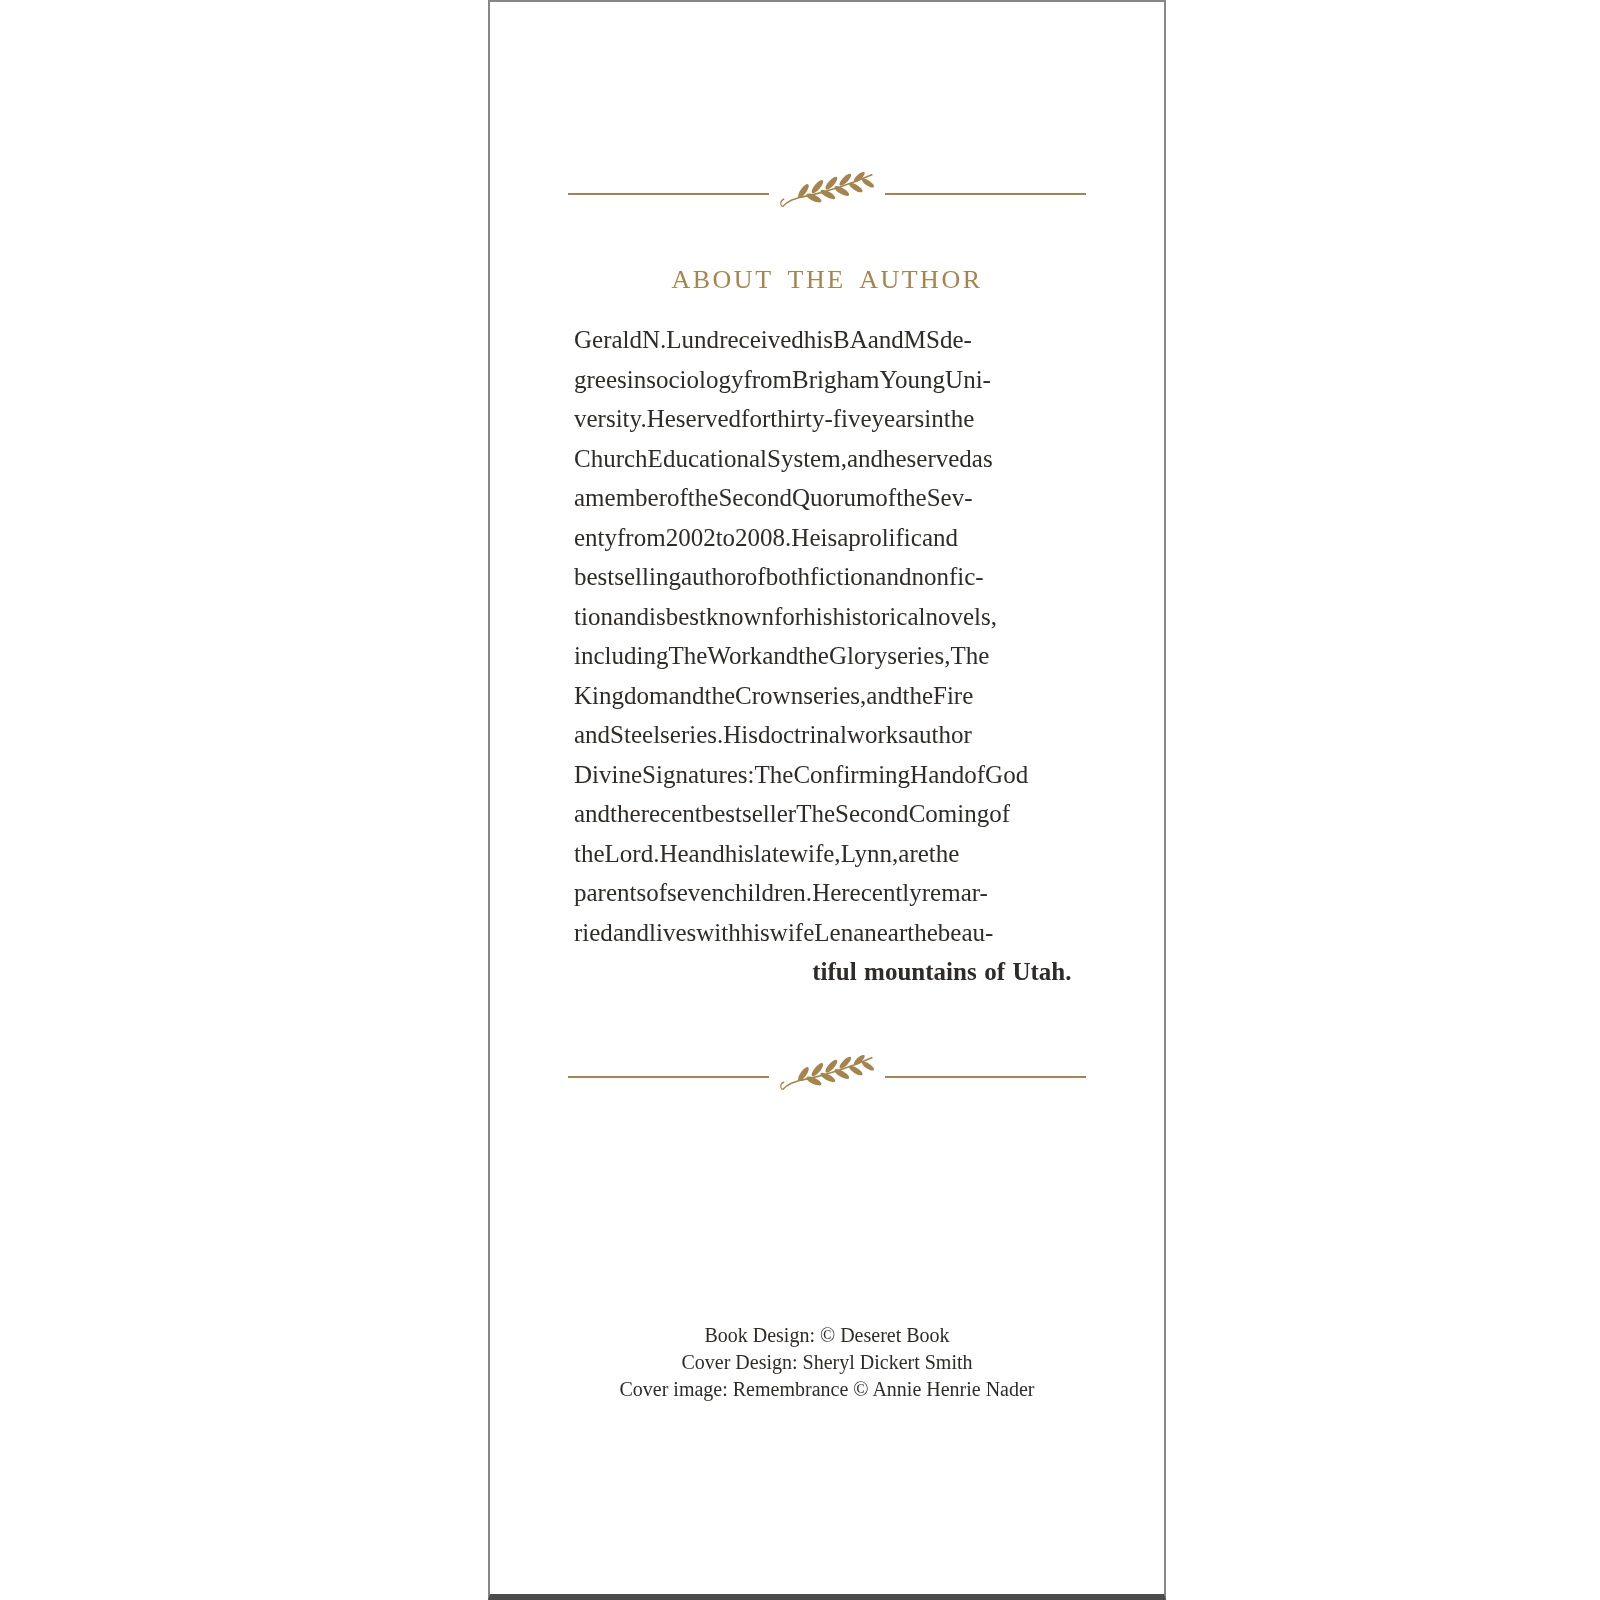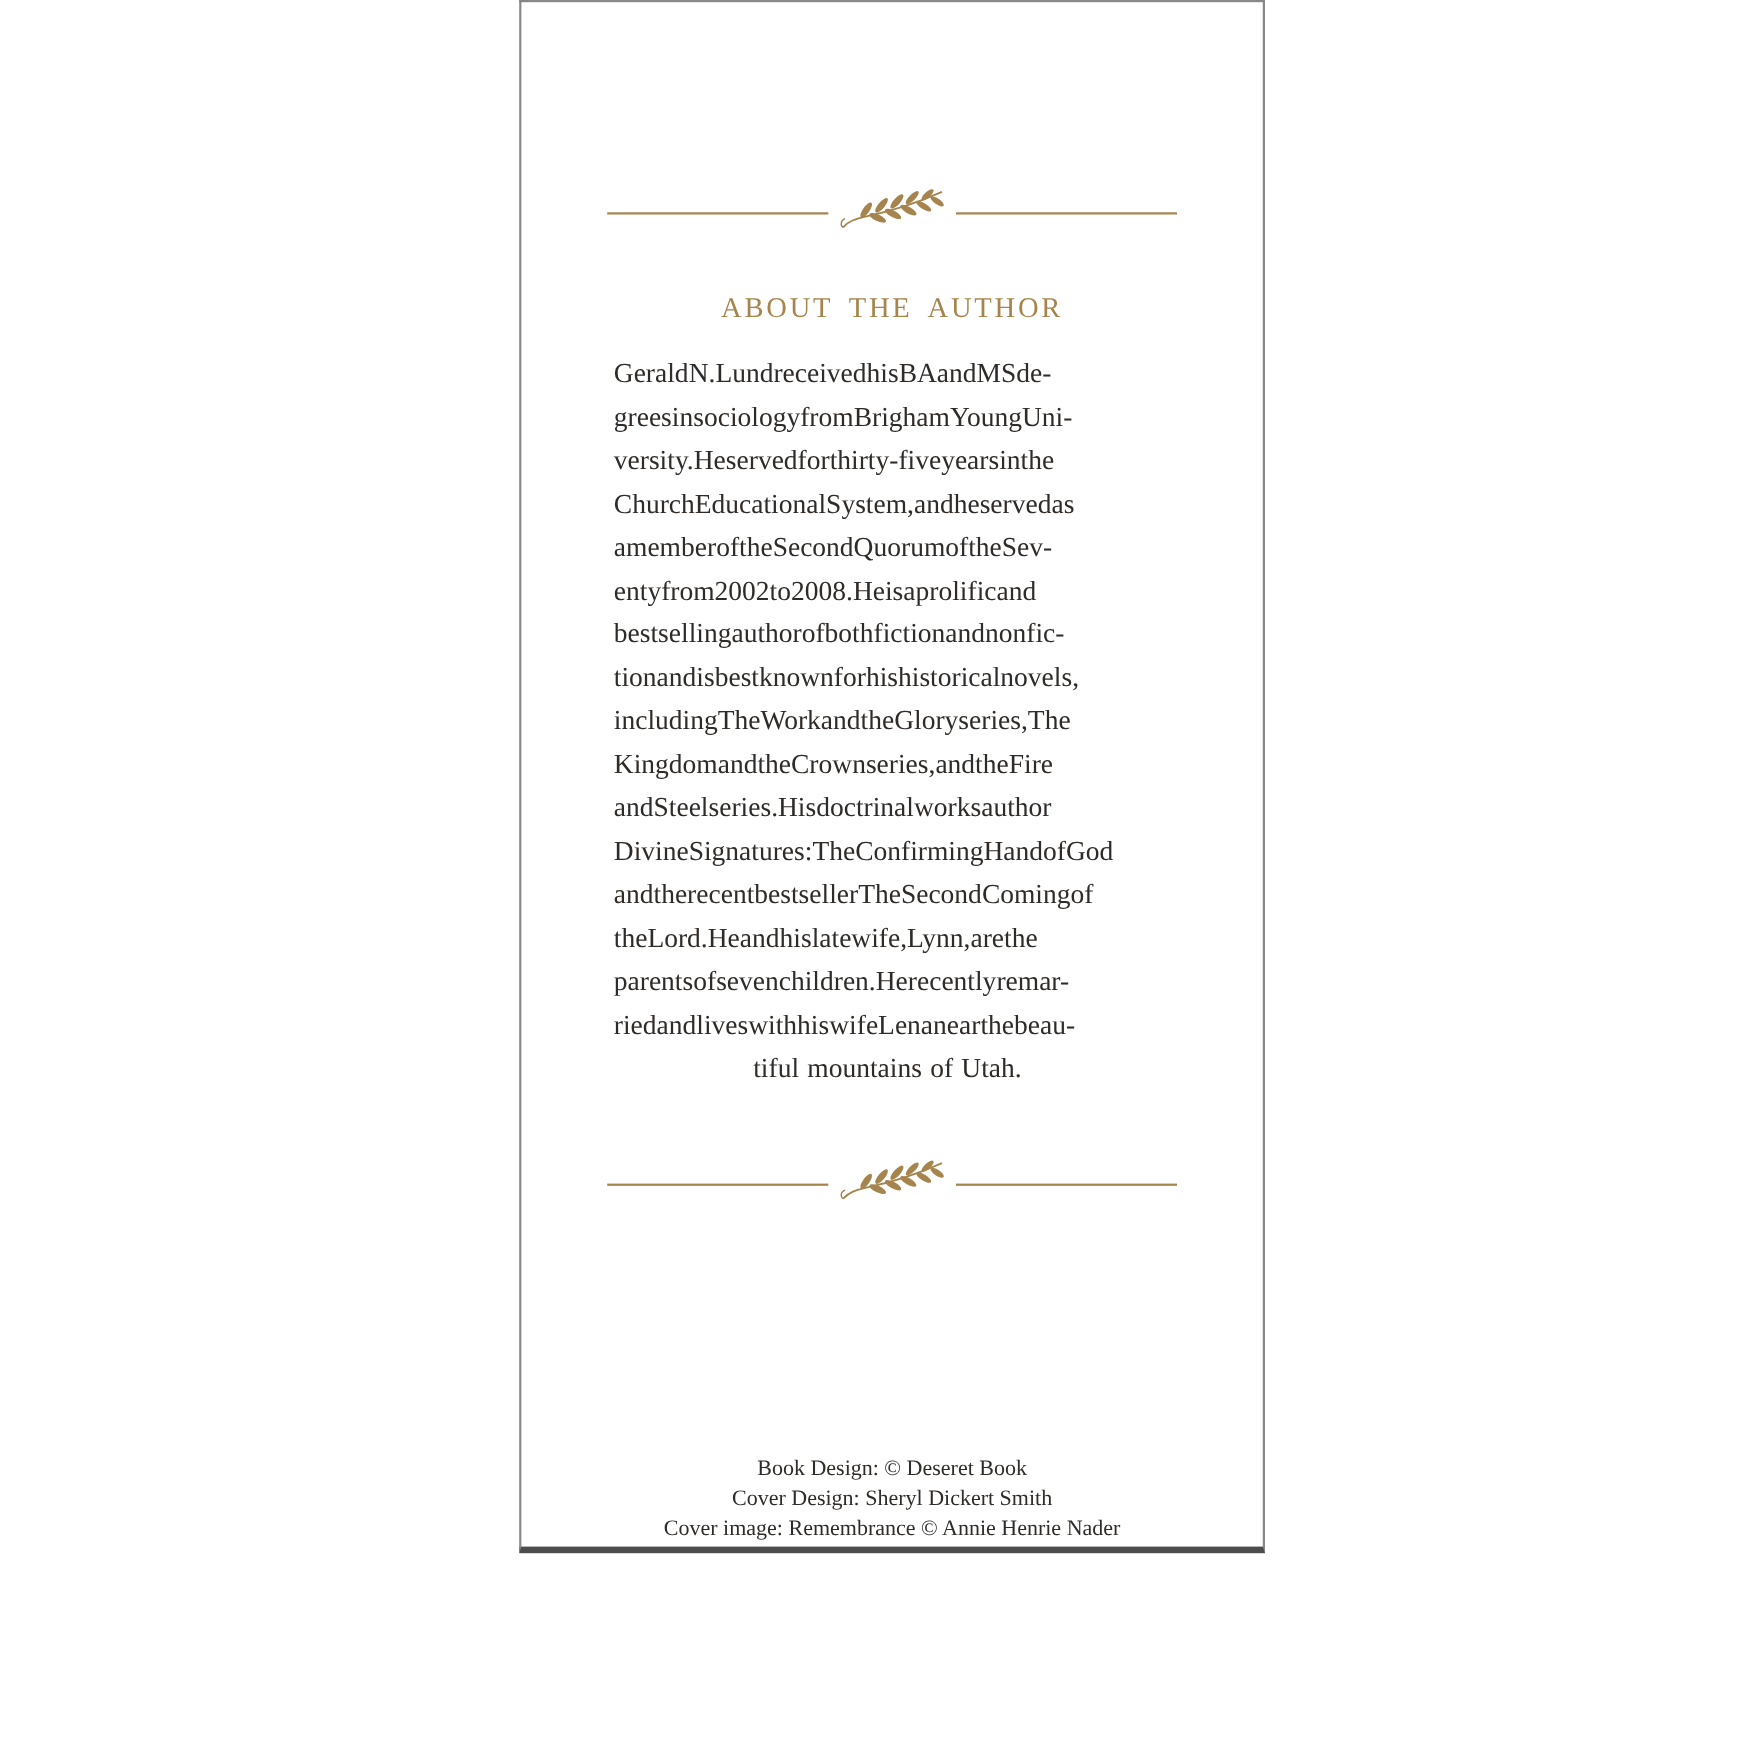--- a/index.html
+++ b/index.html
@@ -12,24 +12,24 @@
   }
   .stage {
     position: relative;
     width: 1600px;
     height: 1600px;
     background: #ffffff;
     overflow: hidden;
   }
   .panel {
     position: absolute;
-    left: 472px;
+    left: 488px;
     top: 0;
     width: 678px;
-    height: 1412px;
+    height: 1600px;
     box-sizing: border-box;
     background: #ffffff;
     border-left: 2px solid #878787;
     border-right: 2px solid #878787;
     border-top: 2px solid #878787;
     border-bottom: 6px solid #4c4c4c;
   }
   .ornament-row {
     position: absolute;
     left: 78px;
@@ -69,21 +69,21 @@
     width: 505px;
     font-size: 25px;
     color: #2f2b28;
   }
   .bline {
     display: flex;
     height: 39.5px;
     line-height: 39.5px;
     white-space: nowrap;
   }
-  .bline.nj { justify-content: center; }
+  .bline.nj { justify-content: flex-end; font-weight: bold; }
   .bline.nj span { margin-right: 0.30em; }
   .it { }
   .credits-block {
     position: absolute;
     left: 0;
     right: 0;
     top: 1320px;
     text-align: center;
     font-size: 20px;
     color: #2f2b28;

